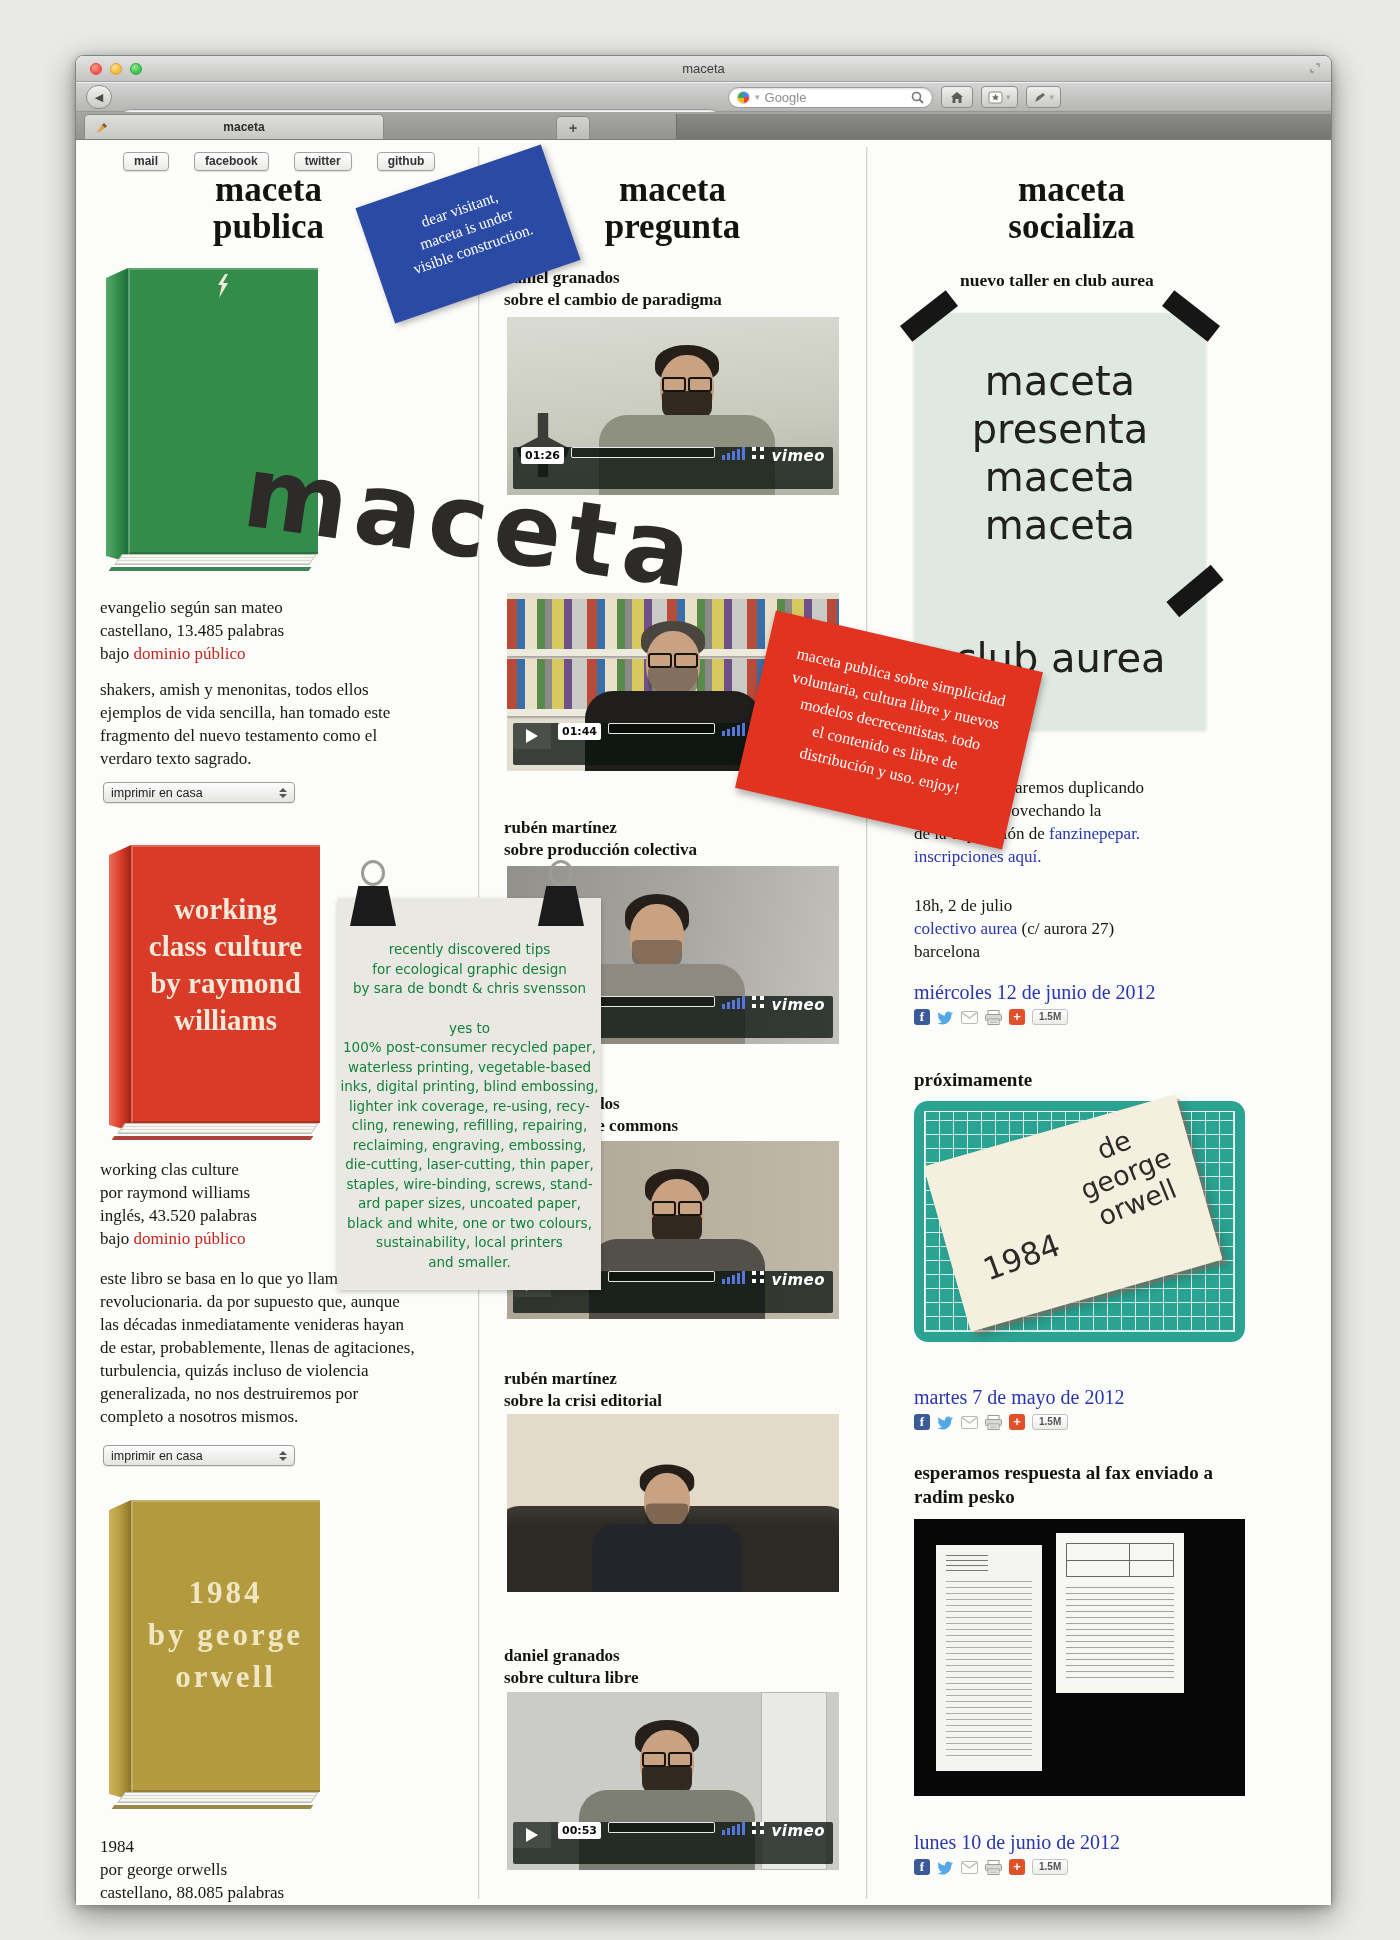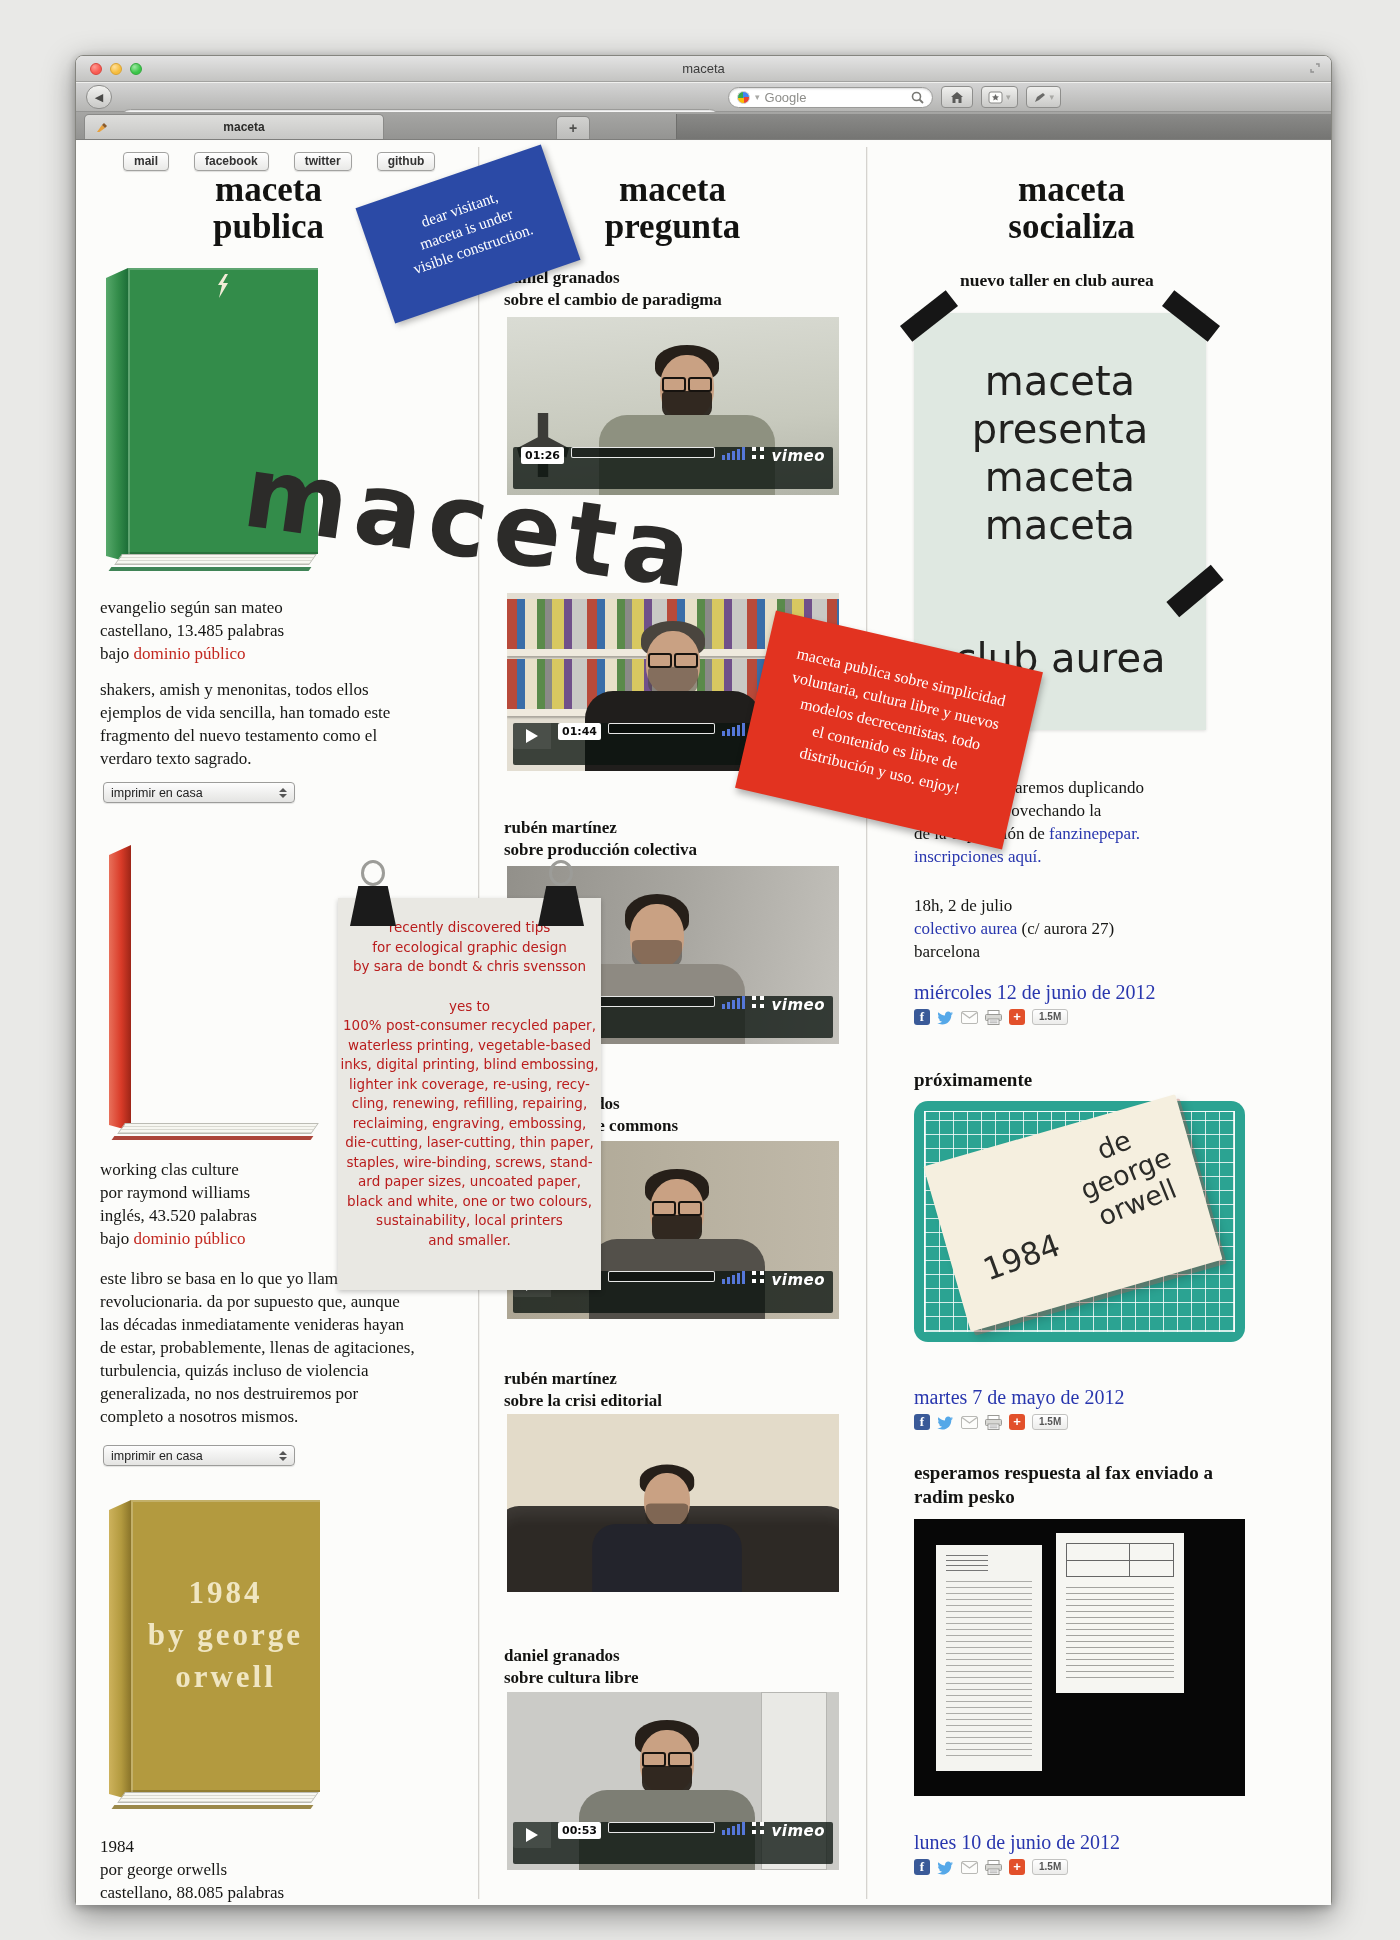--- a/index.html
+++ b/index.html
@@ -187,22 +187,22 @@
     background:repeating-linear-gradient(180deg,#8e8e8a 0 1px,transparent 1px 6px); opacity:.8; }
 
   
   .bluenote { position:absolute; left:294px; top:32px; width:196px; height:122px; background:#2b4aa6;
     transform:rotate(-19deg); z-index:9; color:#fff; text-align:center;
     font:15.5px/21px "Liberation Serif", serif; padding-top:24px; box-shadow:2px 3px 6px rgba(0,0,0,.28); }
   .rednote { position:absolute; left:676px; top:498px; width:274px; height:182px; background:#e23320;
     transform:rotate(13deg); z-index:9; color:#fff; text-align:center;
     font:16px/24px "Liberation Serif", serif; padding-top:25px; box-shadow:2px 4px 7px rgba(0,0,0,.3); }
   .greynote { position:absolute; left:262px; top:757px; width:263px; height:392px; background:#e9e8e3;
-    z-index:7; text-align:center; color:#b91c1c; font:13.5px/19.5px "DejaVu Sans", sans-serif;
-    padding-top:20px; box-shadow:0 2px 5px rgba(0,0,0,.22); }
+    z-index:7; text-align:center; color:#15803d; font:13.5px/19.5px "DejaVu Sans", sans-serif;
+    padding-top:42px; box-shadow:0 2px 5px rgba(0,0,0,.22); }
   .greynote .gap { height:20px; }
   .clip { position:absolute; top:-38px; width:46px; height:66px; }
   .clipwire { position:absolute; left:50%; transform:translateX(-50%); top:0; width:24px; height:26px;
     border:3px solid #9c9c98; border-radius:50%; }
   .clipbody { position:absolute; left:0; bottom:0; width:46px; height:40px; background:#1b1b1b;
     clip-path:polygon(18% 0, 82% 0, 100% 100%, 0 100%); }
   .biglogo { position:absolute; left:169px; top:300px; z-index:8; font:700 100px/100px "DejaVu Sans", sans-serif;
     letter-spacing:7px; color:#2c2b29; transform:rotate(8deg); transform-origin:left center; }
 </style>
 </head>
@@ -320,20 +320,26 @@
       <span>imprimir en casa</span>
       <span class="flexsp"></span>
       <span class="selarrows">
           <i class="up"></i>
           <i class="dn"></i>
         </span>
     </div>
 
     <div class="book" style="--c:#d93b28;--cl:#e8705a;--cd:#9c2517; left:33px; top:704px; width:211px; height:292px">
       <div class="spine"></div>
+      <div class="coverface">
+        <div class="covertitle" style="padding-top:46px; font:700 29px/37px 'Liberation Serif', serif; color:#f3e9d9">working
+class culture
+by raymond
+williams</div>
+      </div>
       <div class="pages"></div>
     </div>
 
     <div class="body-txt" style="left:24px; top:1017px">
       <span class="pl">working clas culture
 por raymond williams
 inglés, 43.520 palabras</span><br>
       <span>bajo </span><span class="redlink">dominio público</span>
     </div>
 

